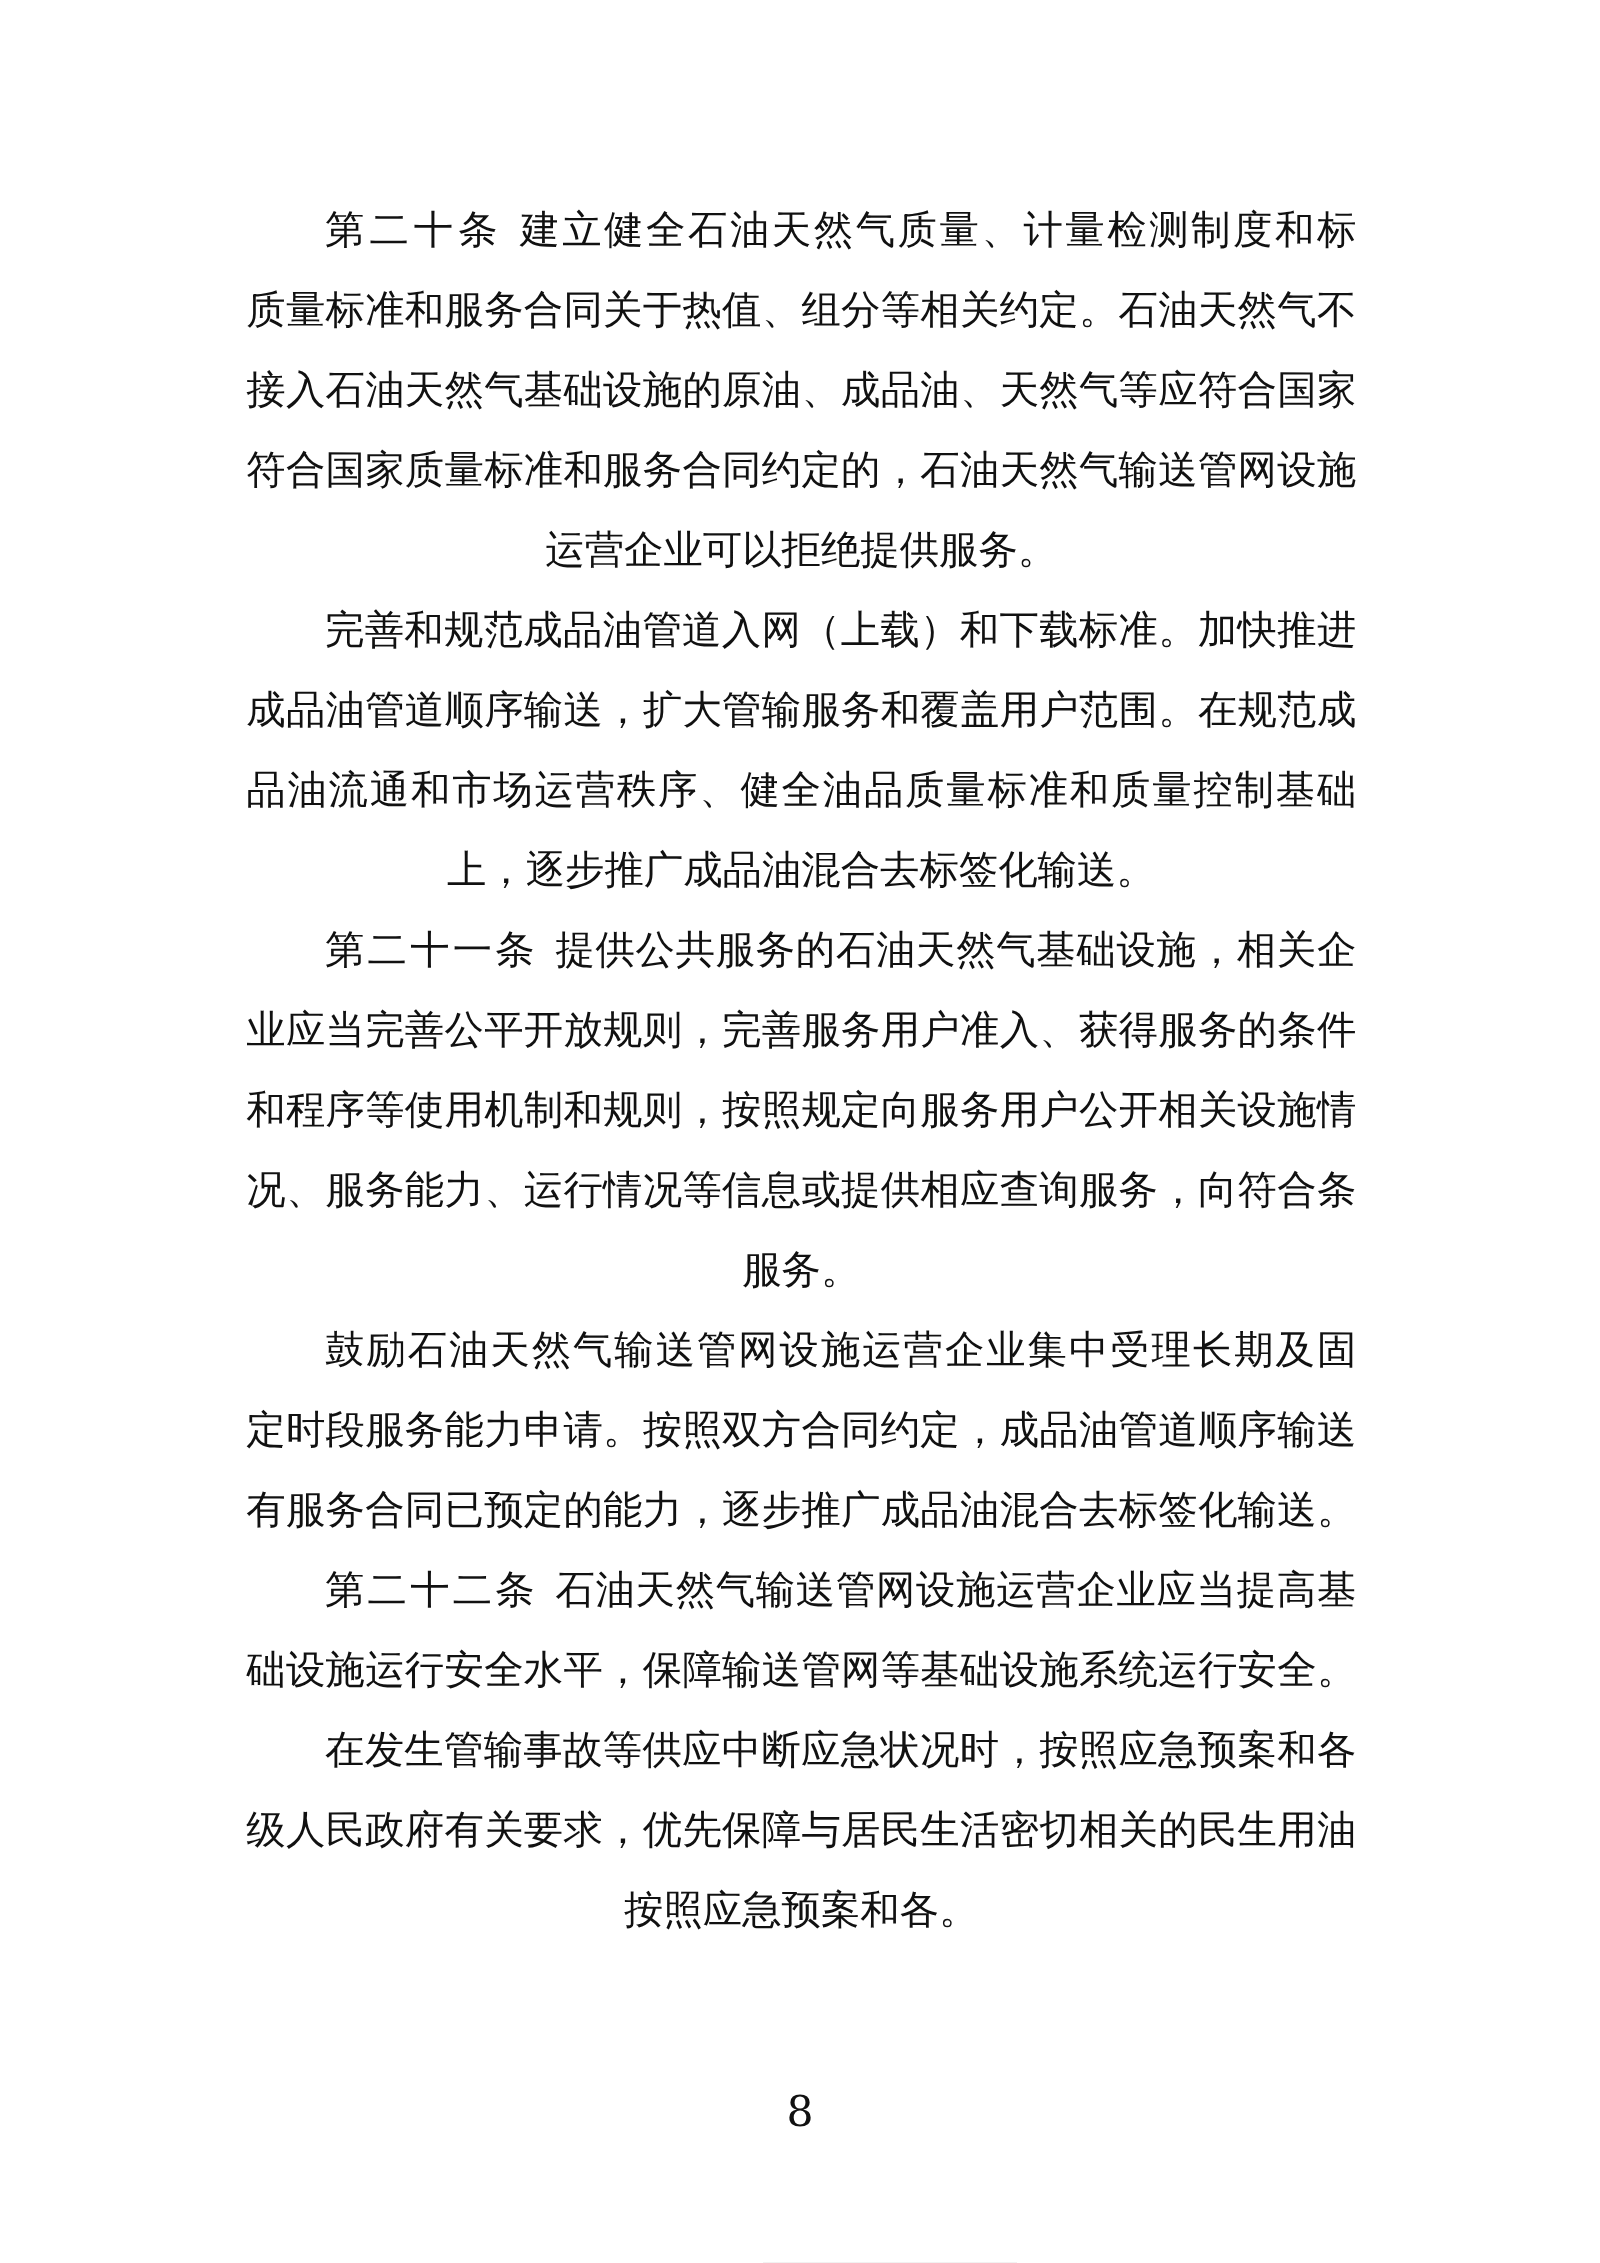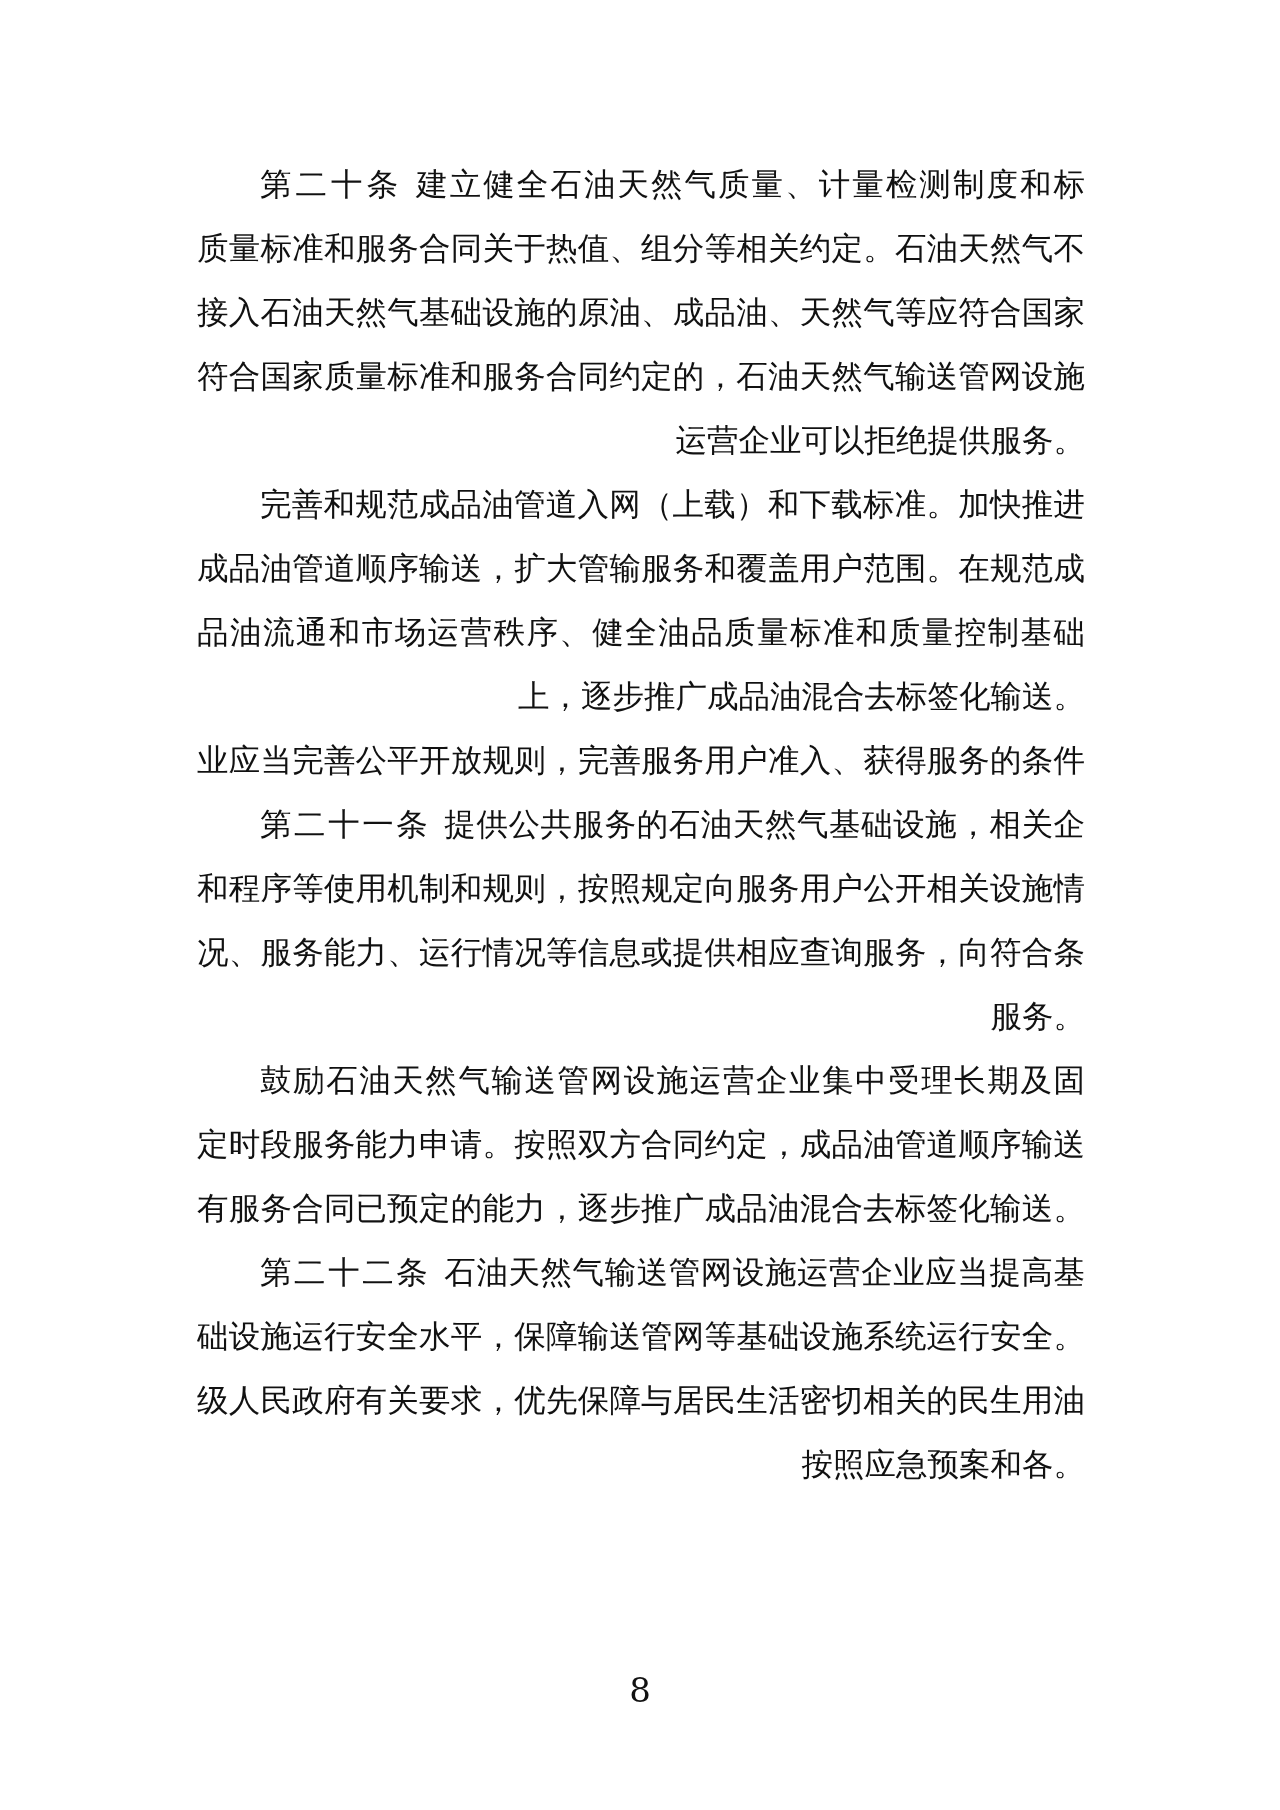--- a/index.html
+++ b/index.html
@@ -30,21 +30,21 @@
   .line {
     font-size: 31.5px;
     line-height: 64px;
     height: 64px;
     color: #111111;
     text-align: justify;
     text-align-last: justify;
     overflow: hidden;
   }
   .line.end {
-    text-align: right;
+    text-align: center;
     text-align-last: auto;
   }
   .line.indent {
     padding-left: 63px;
   }
   .article-heading {
     font-weight: 400;
     font-family: "DejaVu Sans", "Liberation Sans", sans-serif;
     margin-right: 14px;
     letter-spacing: 2px;
@@ -80,43 +80,44 @@
     </div>
 
     <div class="para">
       <div class="line indent">完善和规范成品油管道入网（上载）和下载标准。加快推进</div>
       <div class="line">成品油管道顺序输送，扩大管输服务和覆盖用户范围。在规范成</div>
       <div class="line">品油流通和市场运营秩序、健全油品质量标准和质量控制基础</div>
       <div class="line end">上，逐步推广成品油混合去标签化输送。</div>
     </div>
 
     <div class="para">
-      <div class="line">业应当完善公平开放规则，完善服务用户准入、获得服务的条件</div>
       <div class="line indent">
         <span class="article-heading">第二十一条</span><span>提供公共服务的石油天然气基础设施，相关企</span>
       </div>
+      <div class="line">业应当完善公平开放规则，完善服务用户准入、获得服务的条件</div>
       <div class="line">和程序等使用机制和规则，按照规定向服务用户公开相关设施情</div>
       <div class="line">况、服务能力、运行情况等信息或提供相应查询服务，向符合条</div>
       <div class="line end">服务。</div>
     </div>
 
     <div class="para">
       <div class="line indent">鼓励石油天然气输送管网设施运营企业集中受理长期及固</div>
       <div class="line">定时段服务能力申请。按照双方合同约定，成品油管道顺序输送</div>
       <div class="line">有服务合同已预定的能力，逐步推广成品油混合去标签化输送。</div>
     </div>
 
     <div class="para">
       <div class="line indent">
         <span class="article-heading">第二十二条</span><span>石油天然气输送管网设施运营企业应当提高基</span>
       </div>
       <div class="line">础设施运行安全水平，保障输送管网等基础设施系统运行安全。</div>
     </div>
 
     <div class="para">
+      <div class="line indent">在发生管输事故等供应中断应急状况时，按照应急预案和各</div>
       <div class="line">级人民政府有关要求，优先保障与居民生活密切相关的民生用油</div>
       <div class="line end">按照应急预案和各。</div>
     </div>
 
   </div>
 
   <div class="footer">
     <span class="page-number">8</span>
   </div>
 </div>

